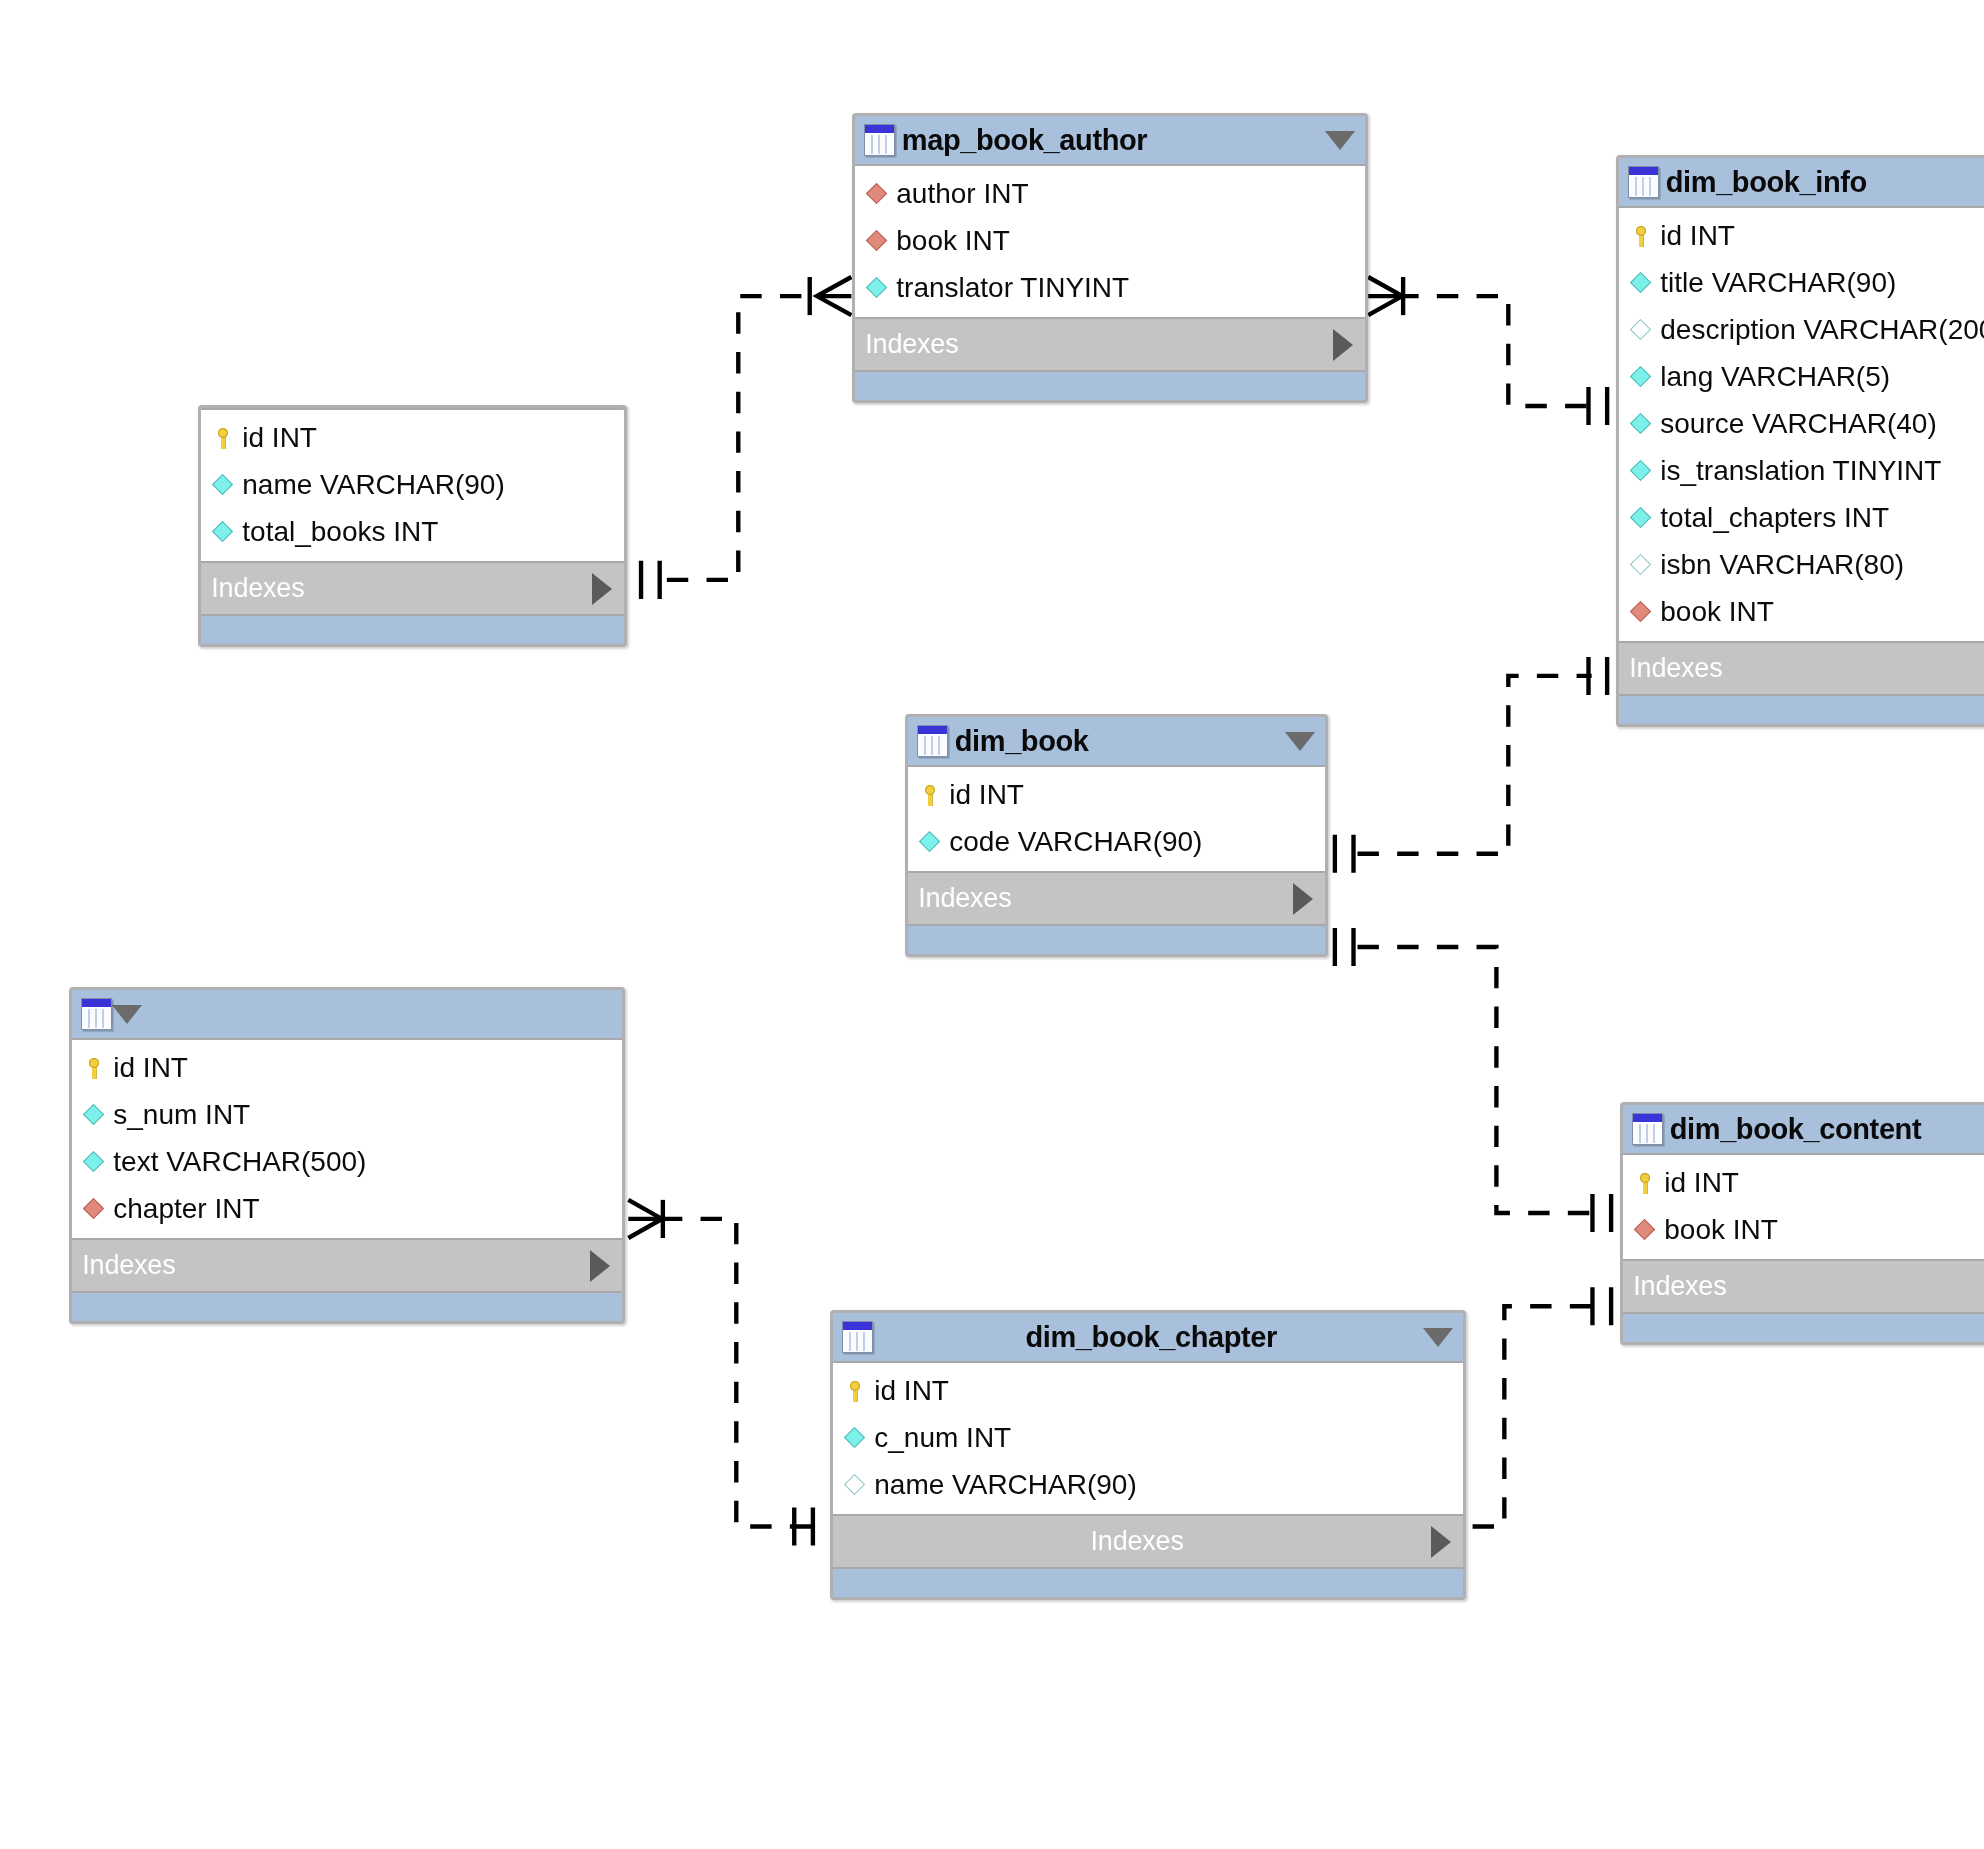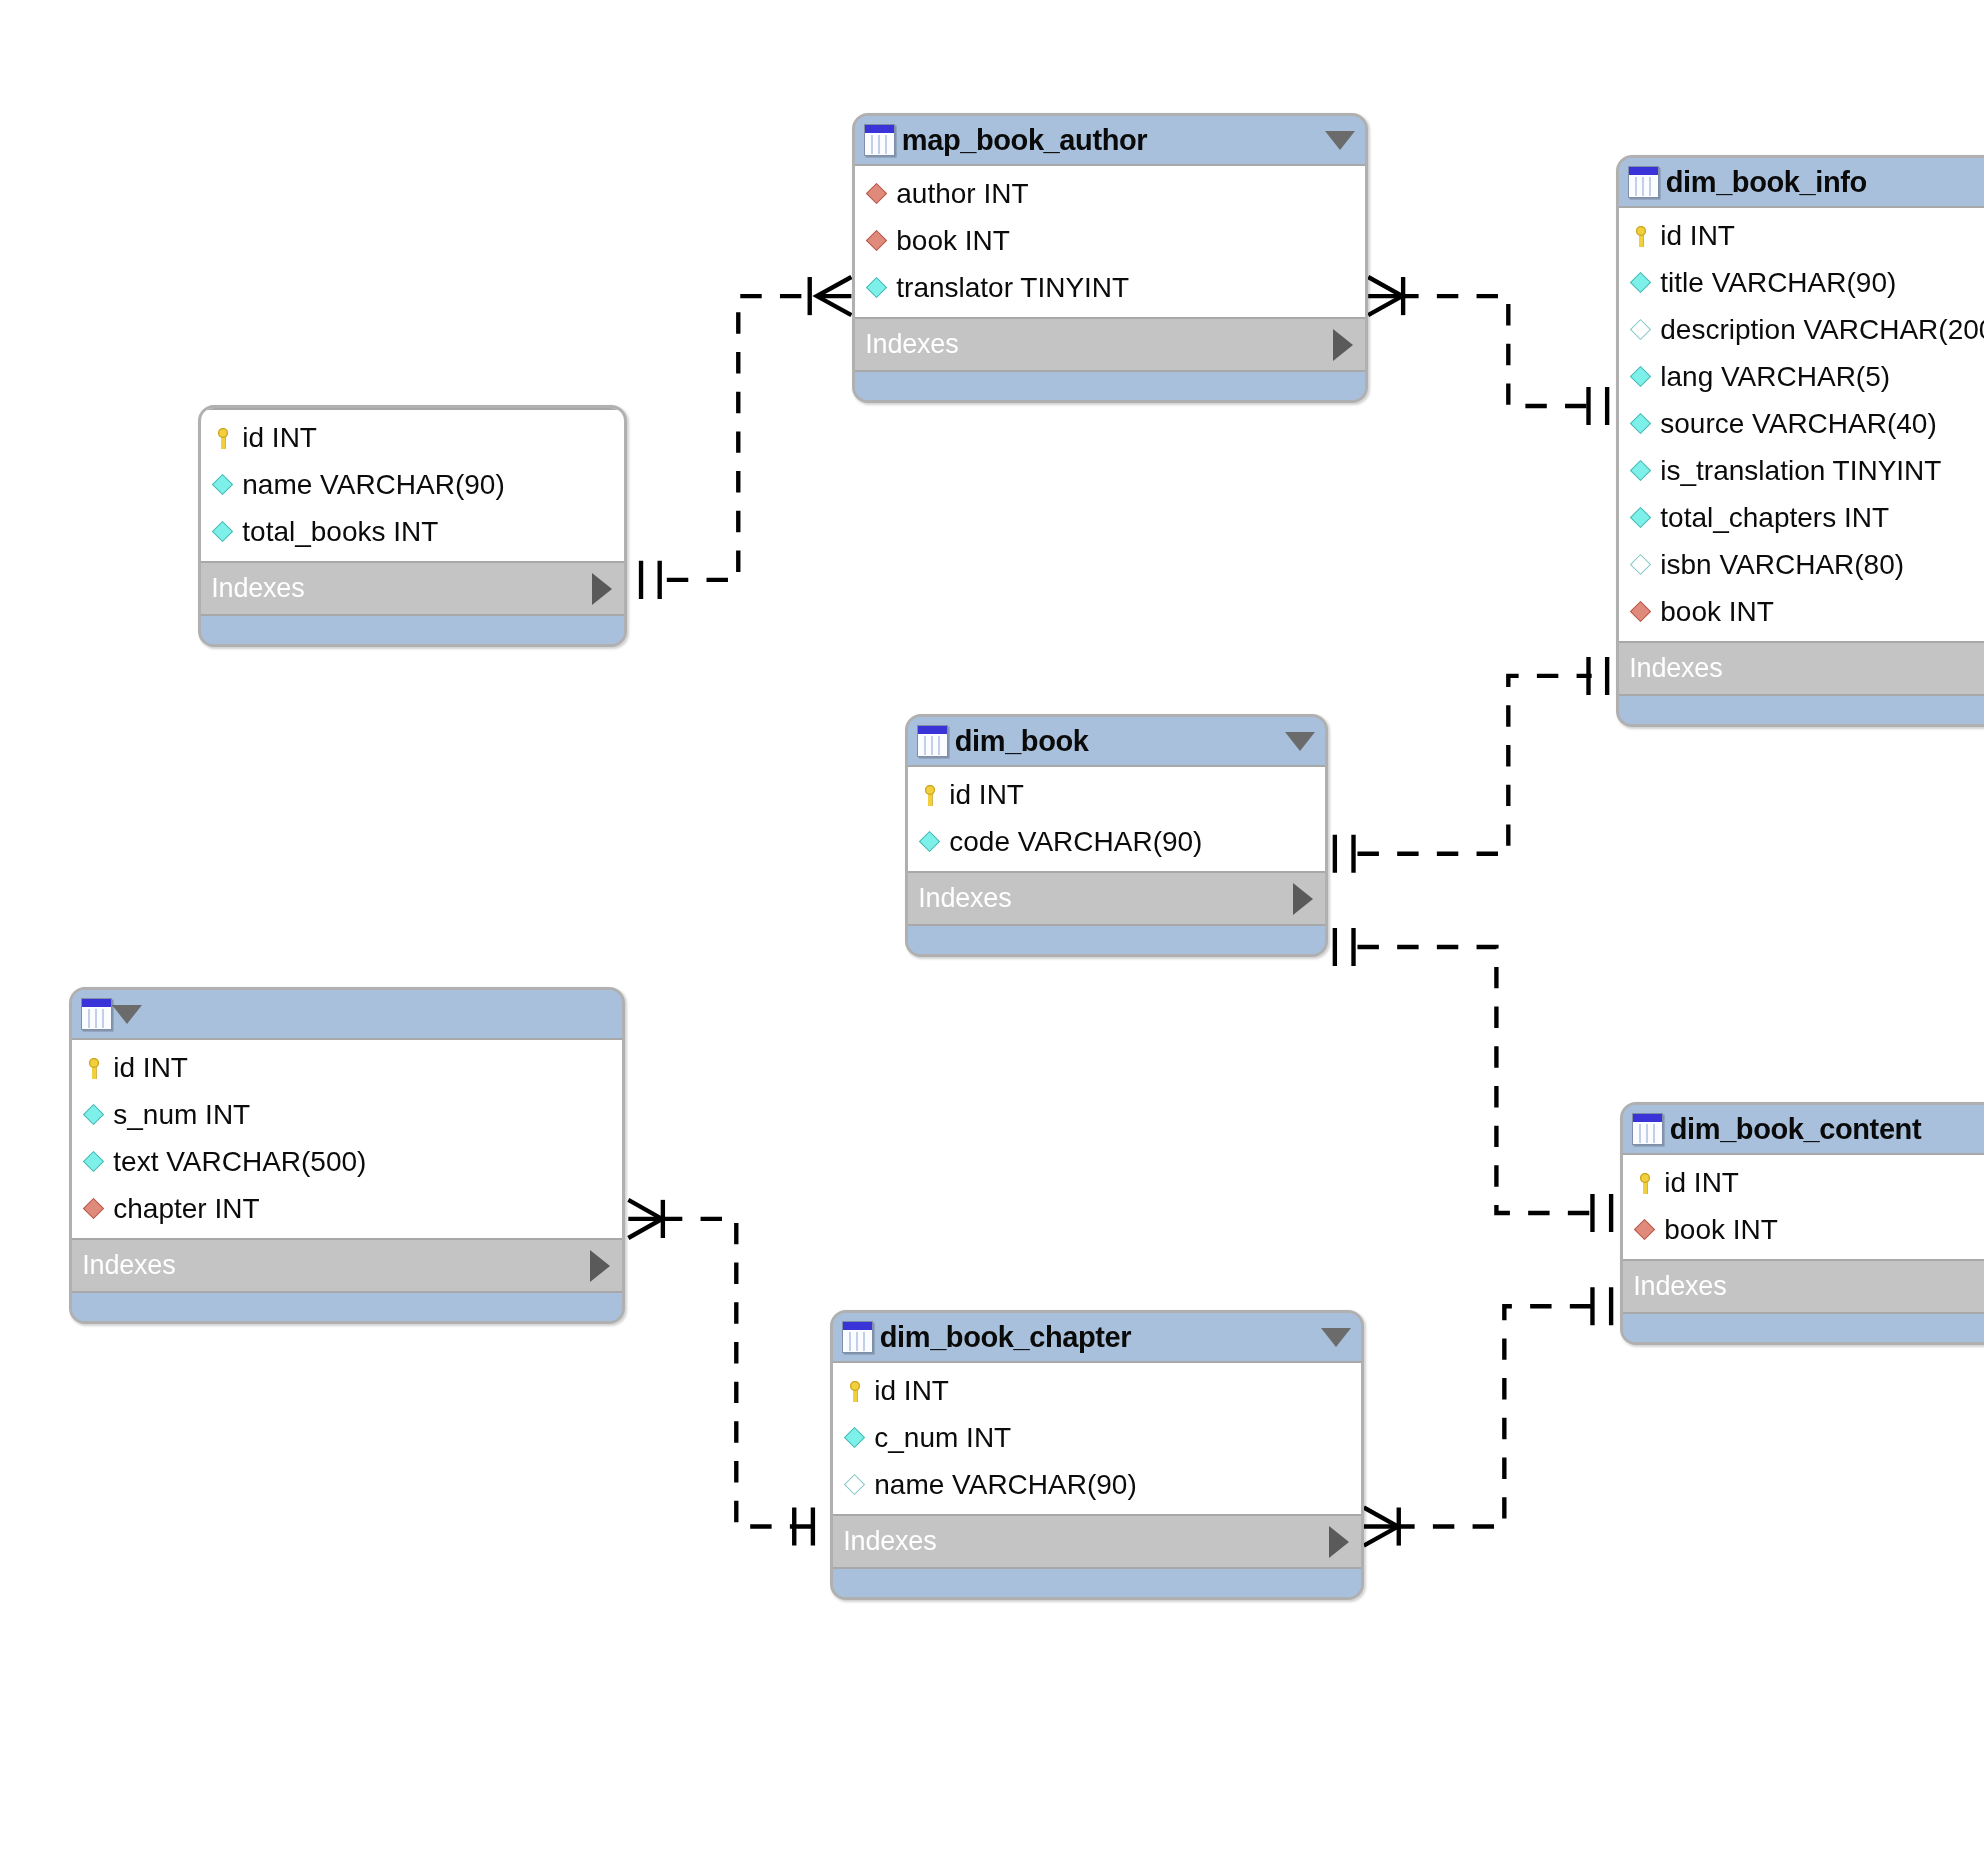--- a/index.html
+++ b/index.html
@@ -2,21 +2,21 @@
 <html style="font-size:6.4px"><head>
 <meta charset="utf-8">
 <style>
   html,body{margin:0;padding:0;background:#ffffff;}
   body{width:2245px;height:1850px;position:relative;overflow:hidden;
        font-family:"Liberation Sans","DejaVu Sans",sans-serif;}
   #canvas{position:absolute;left:0;top:0;width:2245px;height:1850px;}
 
   
   .tbl{position:absolute;box-sizing:border-box;
-       border:3.6px solid #b0b0b0;border-radius:16px;
+       border:3.6px solid #b0b0b0;border-radius:4px;
        background:#a8c0dc;overflow:hidden;
        box-shadow:1.2px 1.6px 2.4px rgba(0,0,0,.18);}
   .tbl .hdr{height:48px;display:flex;align-items:center;
             background:#a8c0dc;padding:0 10.3px 0 8.7px;position:relative;}
   .tbl .hdr .ttl{flex:1;font-size:29px;font-weight:bold;color:#0a0a0a;
                  white-space:nowrap;letter-spacing:-0.4px;margin-left:7.1px;}
   .tbl .body{background:#ffffff;border-top:2.4px solid #a8a8a8;
              border-bottom:2.4px solid #a8a8a8;padding:4.8px 0 5.6px 0;}
   .tbl .row{display:flex;align-items:center;height:47px;padding-left:10.3px;}
   .tbl .row .lbl{font-size:28px;color:#0b0b0b;white-space:nowrap;margin-left:8px;}
@@ -342,21 +342,21 @@
         <span class="lbl">book INT</span>
       </div>
     </div>
     <div class="idx">
       <span class="lbl">Indexes</span>
 
     </div>
     <div class="foot"></div>
   </div>
 
-  <div class="tbl" style="left:830px;top:1310px;width:534px;">
+  <div class="tbl" style="left:830px;top:1310px;width:636px;text-align:center;">
     <div class="hdr">
       <span class="ticon">
           <i class="a"></i>
           <i class="b"></i>
           <i class="c"></i>
         </span>
       <span class="ttl">dim_book_chapter</span>
       <span class="caret"></span>
     </div>
     <div class="body">

